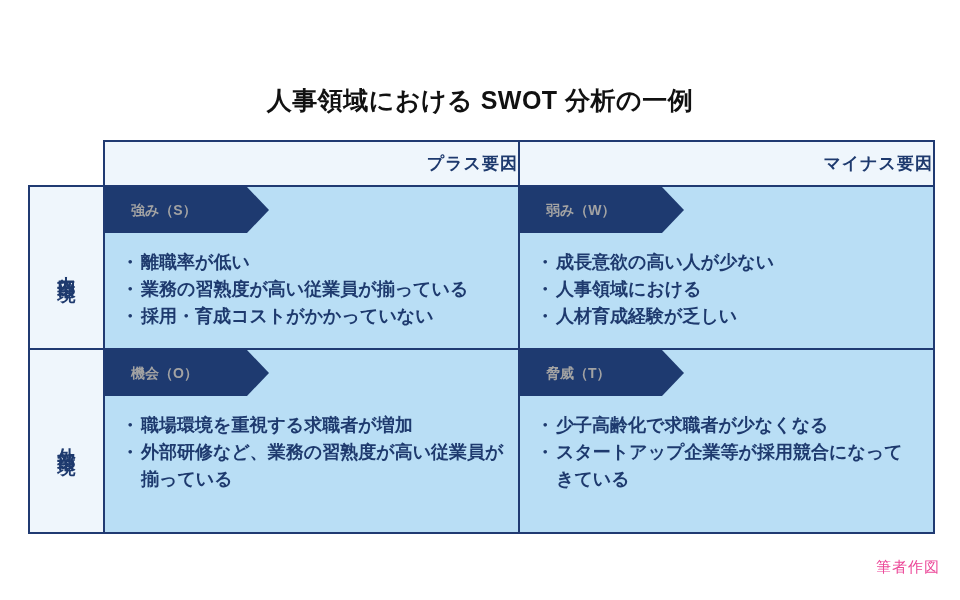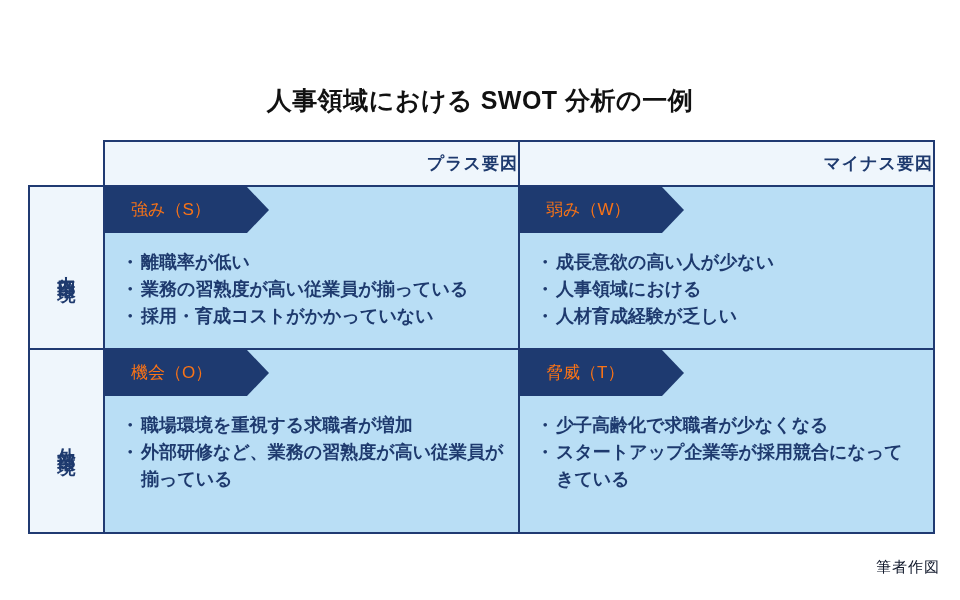--- a/index.html
+++ b/index.html
@@ -25,33 +25,33 @@
     background:var(--header-bg,#eff6fc);text-align:center;vertical-align:middle;
   }
   td.row-head .vert{
     writing-mode:vertical-rl;display:inline-block;
     font-size:18px;font-weight:bold;color:var(--navy-text,#1e3a6e);letter-spacing:3px;
   }
   td.quad{background:var(--quad-bg,#b9def5);}
   .pennant{
     width:164px;height:46px;background:var(--navy,#1e3a70);
     clip-path:polygon(0 0,142px 0,164px 50%,142px 100%,0 100%);
-    color:#f97316;font-size:17px;font-weight:normal;line-height:46px;
+    color:#a3a3a3;font-size:14px;font-weight:bold;line-height:46px;
     padding-left:26px;box-sizing:border-box;white-space:nowrap;
   }
   ul.points{
     list-style:none;margin:16px 14px 0 16px;padding:0;
     color:var(--navy-text,#1e3a6e);font-size:18px;font-weight:bold;line-height:1.5;
   }
   ul.points li{display:flex;align-items:flex-start;}
   ul.points .bullet{flex:0 0 20px;}
   ul.points .pt{flex:1;}
   .credit{
     position:absolute;right:20px;top:558px;
-    font-size:15px;color:#0f172a;letter-spacing:1px;
+    font-size:15px;color:#ec4899;letter-spacing:1px;
   }
 </style>
 </head>
 <body>
 
 <div class="stage" style="--navy: #1e3a70; --border: #203a72; --navy-text: #1e3a6e; --quad-bg: #b9def5; --header-bg: #eff6fc;">
 
   <div class="title">人事領域における SWOT 分析の一例</div>
 
   <table class="matrix">

